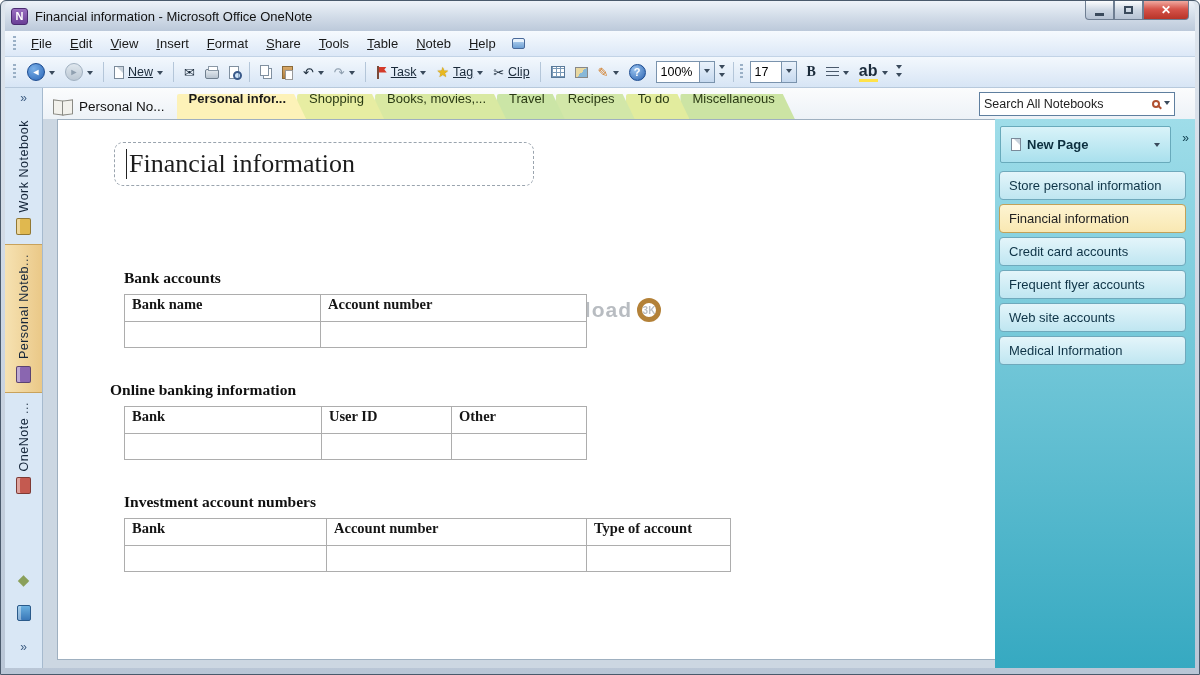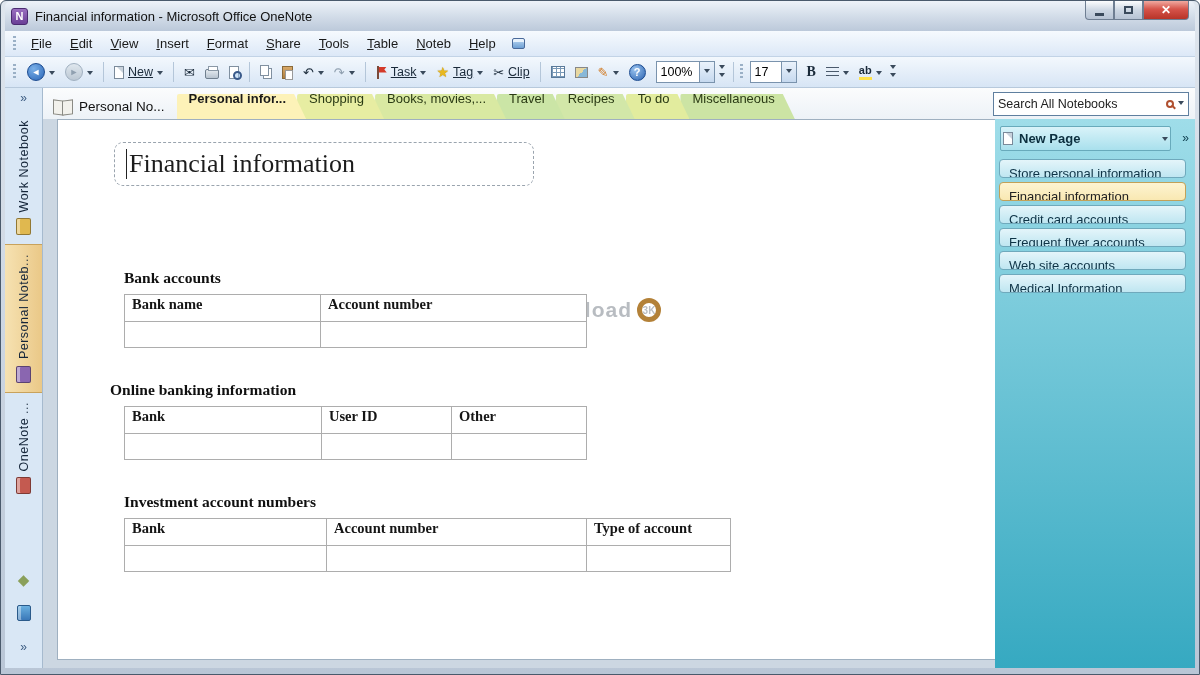--- a/index.html
+++ b/index.html
@@ -69,21 +69,21 @@
   .i-help { width:17px; height:17px; border-radius:50%; background:radial-gradient(circle at 35% 30%, #9ac4f0, #2a62b0);
             position:relative; border:1px solid #1a4a90; }
   .i-help::after { content:"?"; position:absolute; inset:0; color:#fff; font-size:11px; font-weight:bold; display:flex; align-items:center; justify-content:center; }
   .combo { display:flex; align-items:center; height:22px; background:#fff; border:1px solid #7a93ad; }
   .combo input { border:none; outline:none; font-size:12.5px; padding:0 4px; font-family:"Liberation Sans",sans-serif; }
   .combo .dd-box { width:15px; height:100%; background:linear-gradient(#eaf2fb,#c6d9ef); border-left:1px solid #7a93ad;
                    display:flex; align-items:center; justify-content:center; }
   .bold-b { font-family:"Liberation Serif",serif; font-weight:bold; font-size:14px; }
   .i-list { width:13px; height:11px;
             background:repeating-linear-gradient(#4a5a6c 0 1.5px, transparent 1.5px 4px); }
-  .hl { font-size:11px; font-weight:bold; border-bottom:3px solid #ffe24a; line-height:1.1; }
+  .hl { font-size:16px; font-weight:bold; border-bottom:3px solid #ffe24a; line-height:1.1; }
   .i-overflow { display:flex; flex-direction:column; align-items:center; gap:1px; padding:0 2px; }
   .i-overflow i { width:0; height:0; border:3px solid transparent; border-top:4px solid #3a4a5c; }
 
   
   .workspace { flex:1; display:flex; min-height:0; background:#dce6f0; }
 
   
   .left-sidebar { width:38px; background:#d9e7f5; border-right:1px solid #a6bace; display:flex; flex-direction:column; align-items:center; }
   .collapse { font-size:12px; color:#3a5a80; padding:3px 0 6px; cursor:pointer; }
   .vnb { width:100%; display:flex; flex-direction:column; align-items:center; padding:9px 0; gap:6px; cursor:pointer; }
@@ -105,21 +105,21 @@
   .i-book { width:20px; height:14px; position:relative; }
   .i-book::before, .i-book::after { content:""; position:absolute; top:0; width:9px; height:13px; background:#f2f1ec; border:1px solid #8a8a84; }
   .i-book::before { left:0; transform:skewY(7deg); } .i-book::after { right:0; transform:skewY(-7deg); }
   .tabs { display:flex; align-items:flex-end; }
   .tab { position:relative; height:25px; display:flex; align-items:center; padding:0 20px 16px 12px; margin-right:-9px;
          font-size:13px; color:#2a3a14; border-radius:2px 0 0 0; cursor:pointer;
          clip-path:polygon(0 0, calc(100% - 12px) 0, 100% 100%, 0 100%); }
   .tab.active { background:#fdf2b8; color:#1a1a1a; font-weight:bold; }
   .tab.t1 { background:#e7eda2; } .tab.t2 { background:#d9e9a2; } .tab.t3 { background:#cbe5a6; }
   .tab.t4 { background:#d2e7a8; } .tab.t5 { background:#e2ec9e; } .tab.t6 { background:#cce4a4; }
-  .search-box { margin-left:auto; margin-right:6px; margin-bottom:3px; width:196px; height:24px; background:#fff;
+  .search-box { margin-left:auto; margin-right:20px; margin-bottom:3px; width:196px; height:24px; background:#fff;
                 border:1px solid #5f7f9f; display:flex; align-items:center; padding:0 4px; gap:4px; }
   .search-box input { flex:1; border:none; outline:none; font-size:12.5px; color:#222; min-width:0; font-family:"Liberation Sans",sans-serif; }
   .i-search { width:8px; height:8px; border:2px solid #b05030; border-radius:50%; position:relative; flex:none; }
   .i-search::after { content:""; position:absolute; width:5px; height:2px; background:#b05030; transform:rotate(45deg); right:-4px; bottom:-2px; }
 
   
   .content-row { flex:1; display:flex; min-height:0; }
   .page-area { flex:1; background:#ccd7e2; padding:0 0 8px 14px; display:flex; min-width:0; }
   .page { flex:1; background:#fff; border:1px solid #9fb0c0; border-right:none; position:relative; overflow:hidden;
           font-family:"Liberation Serif", serif; }
@@ -131,25 +131,25 @@
   .ptable th, .ptable td { border:1px solid #adadad; font-weight:bold; text-align:left; font-size:14.5px; color:#151515;
                            padding:0 0 8px 7px; height:27px; font-family:"Liberation Serif",serif; }
   .ptable td { height:26px; }
   .watermark { position:absolute; left:468px; top:178px; display:flex; align-items:center; gap:5px; opacity:.8; }
   .wm-text { font-family:"Liberation Sans",sans-serif; font-size:21px; font-weight:bold; color:#a7acb2; letter-spacing:1px; }
   .wm-badge { width:24px; height:24px; border:5px solid #a16207; border-radius:50%; color:#a7acb2; font-size:10px; font-weight:bold;
               display:flex; align-items:center; justify-content:center; font-family:"Liberation Sans",sans-serif; }
 
   
   .right-sidebar { width:200px; background:linear-gradient(#9fdde9,#36a9c1); display:flex; flex-direction:column; position:relative; }
-  .newpage-row { margin:7px 24px 8px 5px; height:25px; background:linear-gradient(#d9f3f9,#a9e0ed); border:1px solid #68aabb; border-radius:2px;
-                 display:flex; align-items:center; gap:6px; padding:0 2px; font-size:13px; font-weight:bold; color:#0c2f3f; cursor:pointer; }
+  .newpage-row { margin:7px 24px 8px 5px; height:37px; background:linear-gradient(#d9f3f9,#a9e0ed); border:1px solid #68aabb; border-radius:2px;
+                 display:flex; align-items:center; gap:6px; padding:0 10px; font-size:13px; font-weight:bold; color:#0c2f3f; cursor:pointer; }
   .newpage-row .dd { margin-left:auto; }
   .sb-collapse { position:absolute; top:12px; right:6px; font-size:12px; color:#0a3a4a; cursor:pointer; }
-  .page-item { margin:0 9px 4px 4px; height:19px; line-height:27px; padding-left:9px; font-size:13px; color:#0e3346;
+  .page-item { margin:0 9px 4px 4px; height:29px; line-height:27px; padding-left:9px; font-size:13px; color:#0e3346;
                background:linear-gradient(#e4f5fa,#bfe6f1); border:1px solid #6fa9bc; border-radius:4px; cursor:pointer;
                white-space:nowrap; overflow:hidden; }
   .page-item.selected { background:linear-gradient(#fdf4d2,#f9e8b2); border-color:#c2a158; color:#222; }
 </style>
 </head>
 <body>
 
 <div class="window">
 
   <div class="titlebar">

